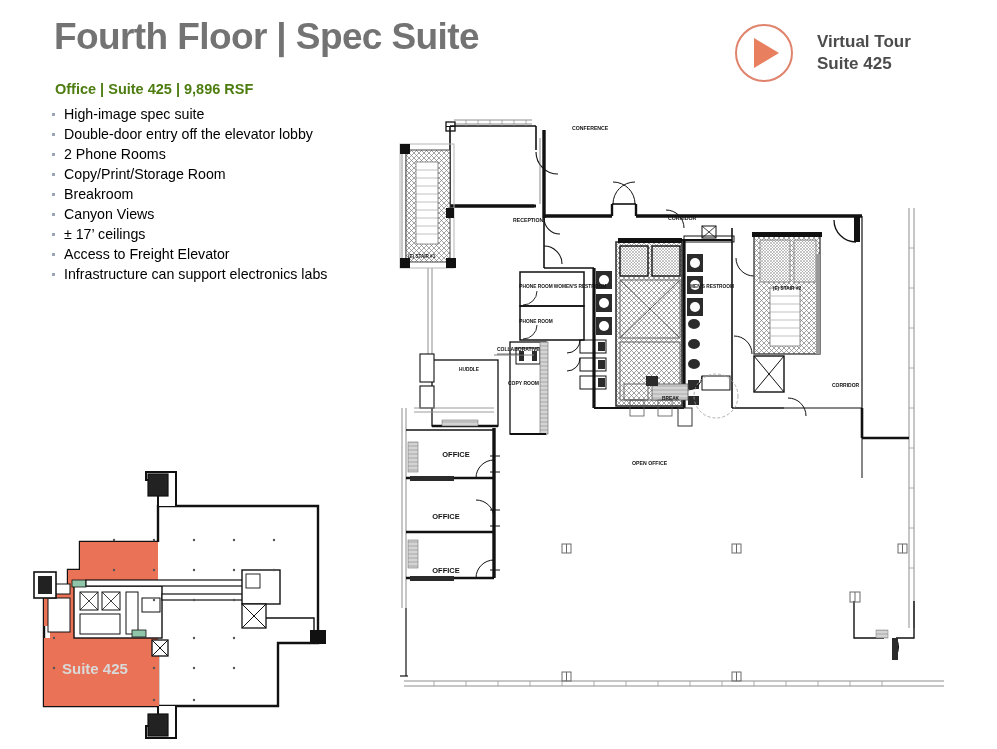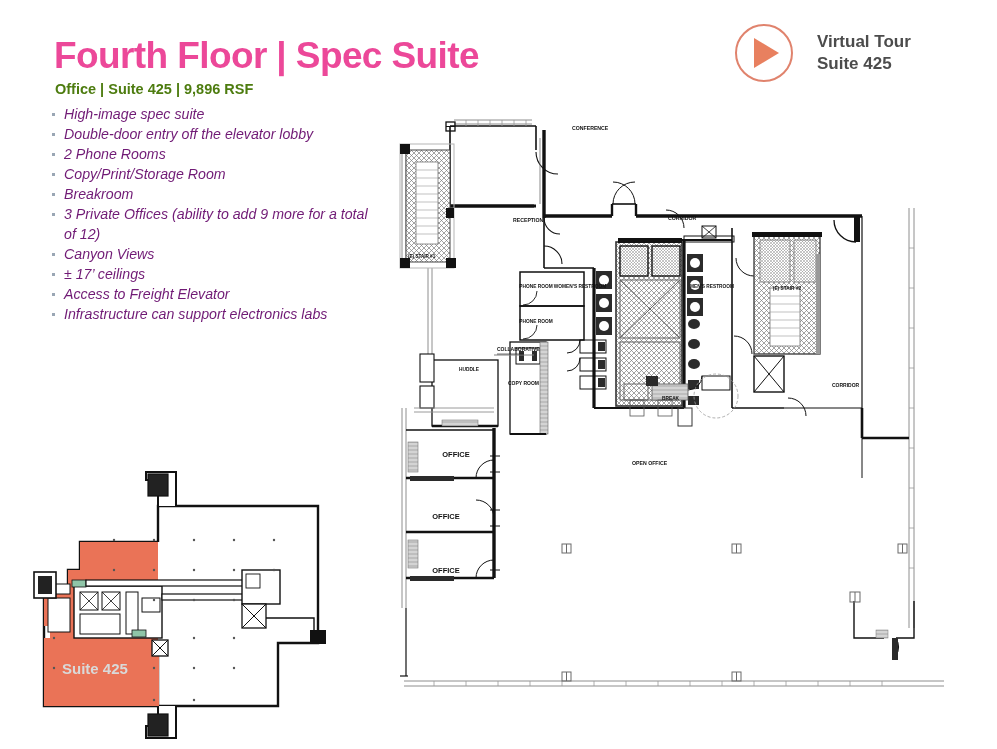--- a/index.html
+++ b/index.html
@@ -14,25 +14,25 @@
     position: relative;
     overflow: hidden;
     font-family: "Liberation Sans", sans-serif;
     color: #4a4a4a;
   }
 
   
   .page-title {
     position: absolute;
     left: 54px;
-    top: 35px;
+    top: 16px;
     font-size: 37px;
     font-weight: bold;
     letter-spacing: -0.6px;
-    color: #ec4899;
+    color: #737373;
     white-space: nowrap;
   }
   .subtitle {
     position: absolute;
     left: 55px;
     top: 81px;
     font-size: 14.5px;
     font-weight: bold;
     color: #4d7c0f;
     white-space: nowrap;
@@ -46,23 +46,22 @@
     width: 330px;
     list-style: none;
     margin: 0;
     padding: 0;
   }
   .features li {
     position: relative;
     padding-left: 14px;
     font-size: 14.2px;
     line-height: 20px;
-    color: #701a75;
+    color: #000000;
     font-weight: 300;
-    font-style: italic;
   }
   .features li::before {
     content: "";
     position: absolute;
     left: 2px;
     top: 9px;
     width: 3px;
     height: 3px;
     background: #9aa6b4;
   }
@@ -125,21 +124,20 @@
 <div class="page-title">Fourth Floor | Spec Suite</div>
 
 <div class="subtitle">Office | Suite 425 | 9,896 RSF</div>
 
 <ul class="features">
   <li>High-image spec suite</li>
   <li>Double-door entry off the elevator lobby</li>
   <li>2 Phone Rooms</li>
   <li>Copy/Print/Storage Room</li>
   <li>Breakroom</li>
-  <li>3 Private Offices (ability to add 9 more for a total of 12)</li>
   <li>Canyon Views</li>
   <li>± 17’ ceilings</li>
   <li>Access to Freight Elevator</li>
   <li>Infrastructure can support electronics labs</li>
 </ul>
 
 <div class="virtual-tour">
   <div class="play-circle">
     <div class="play-triangle"></div>
   </div>

